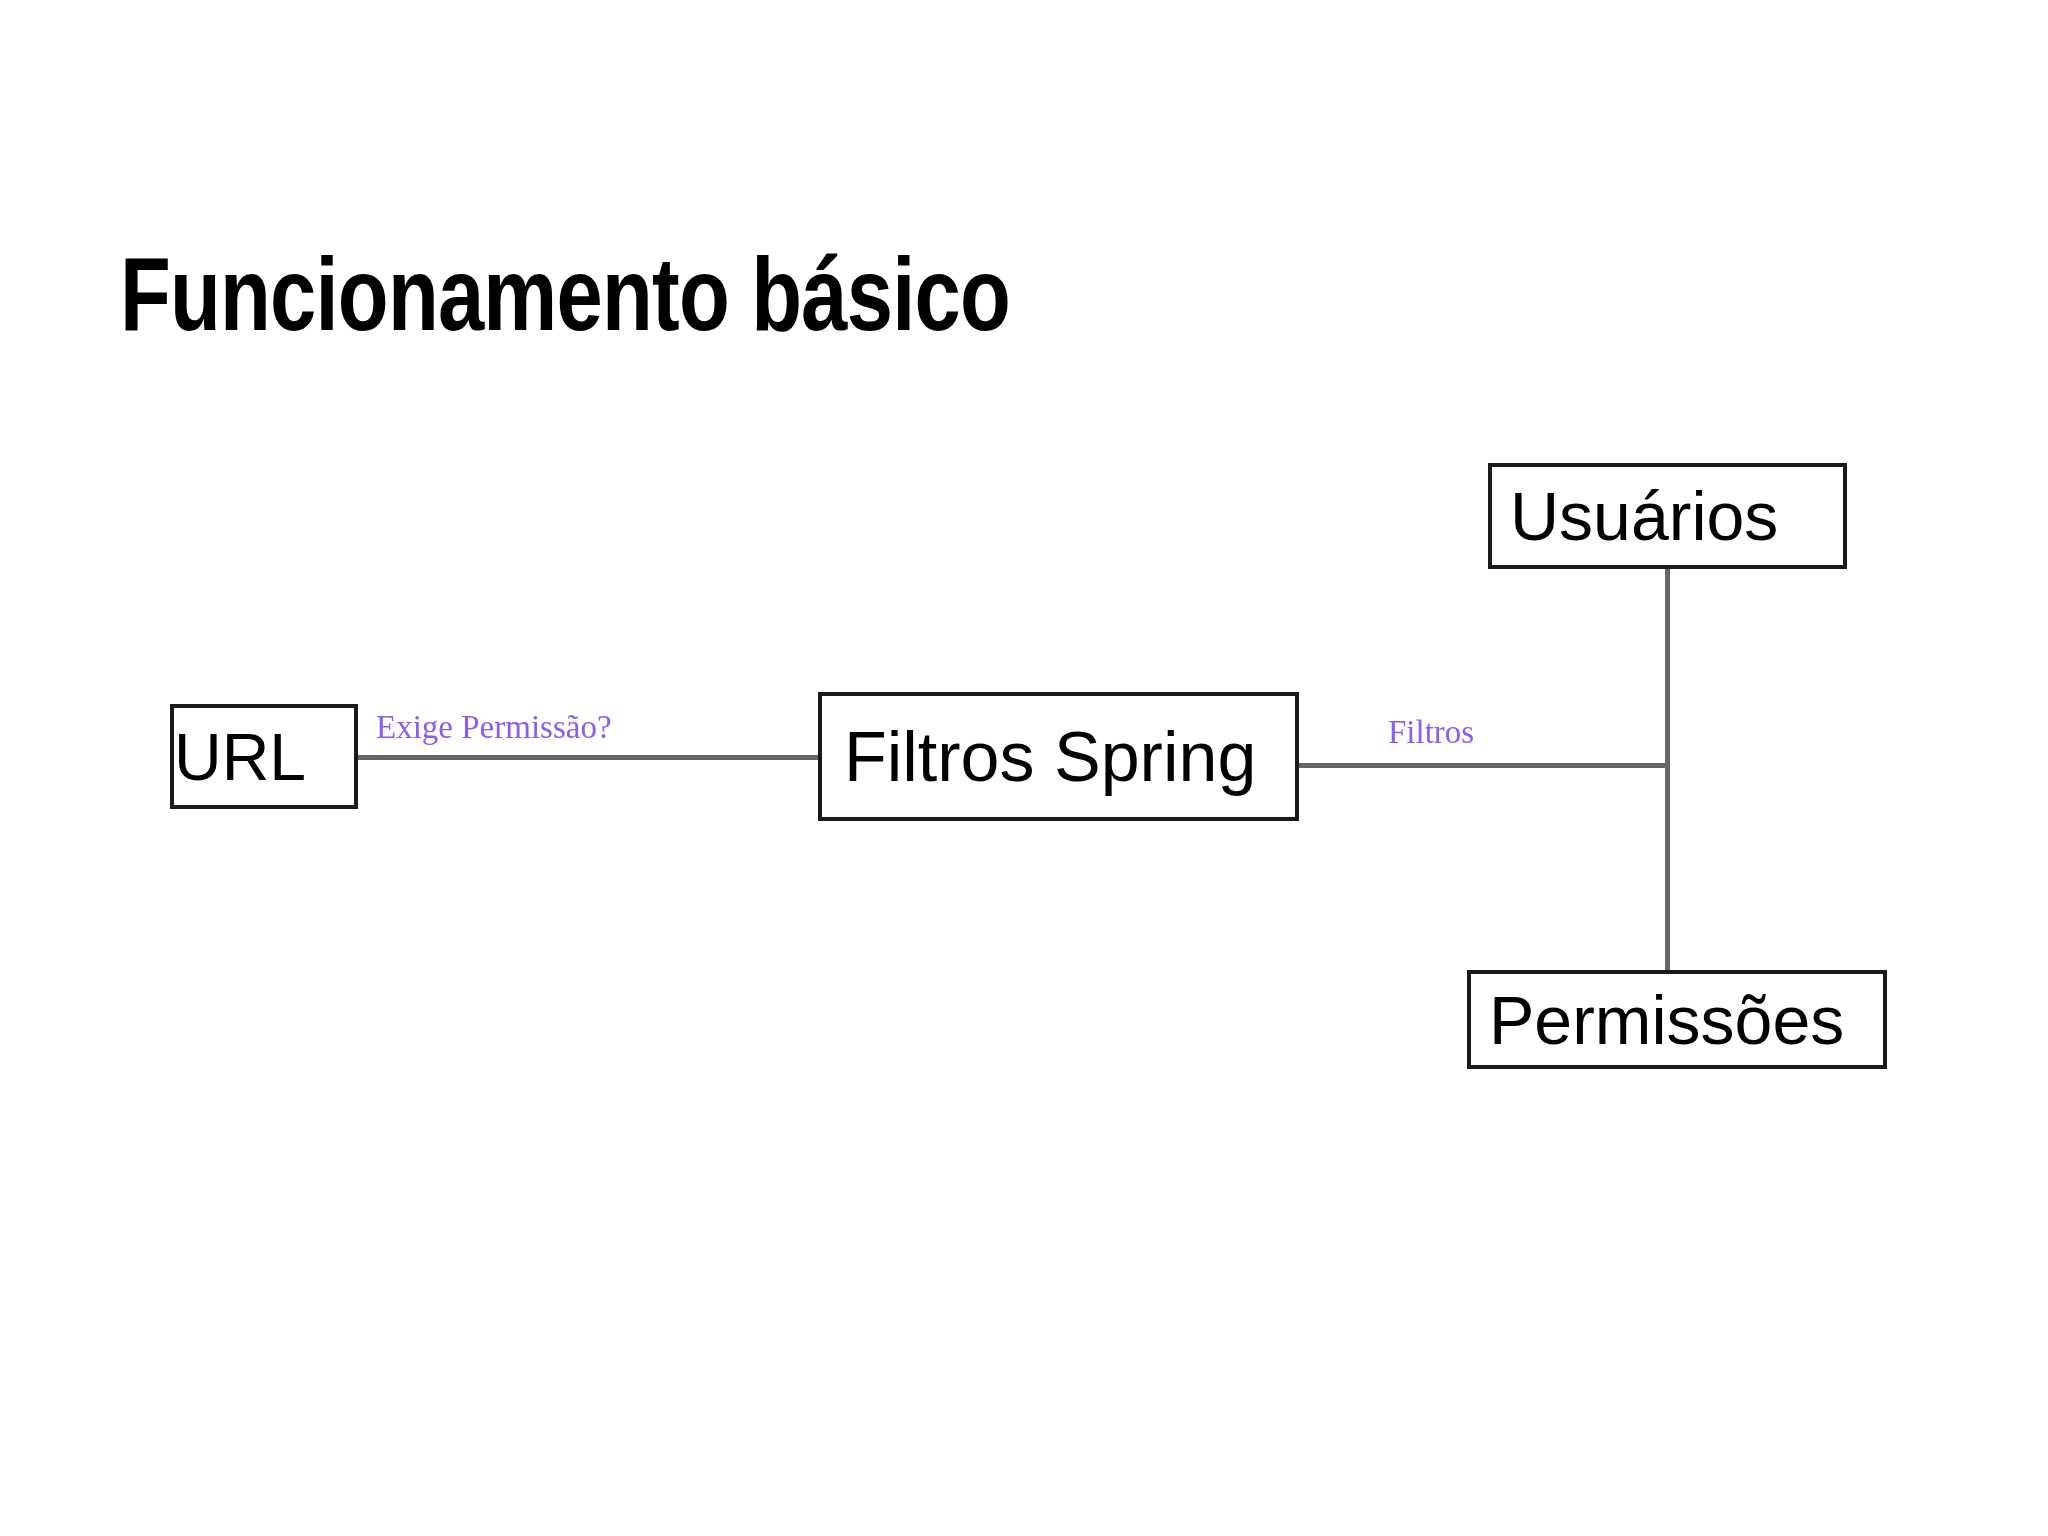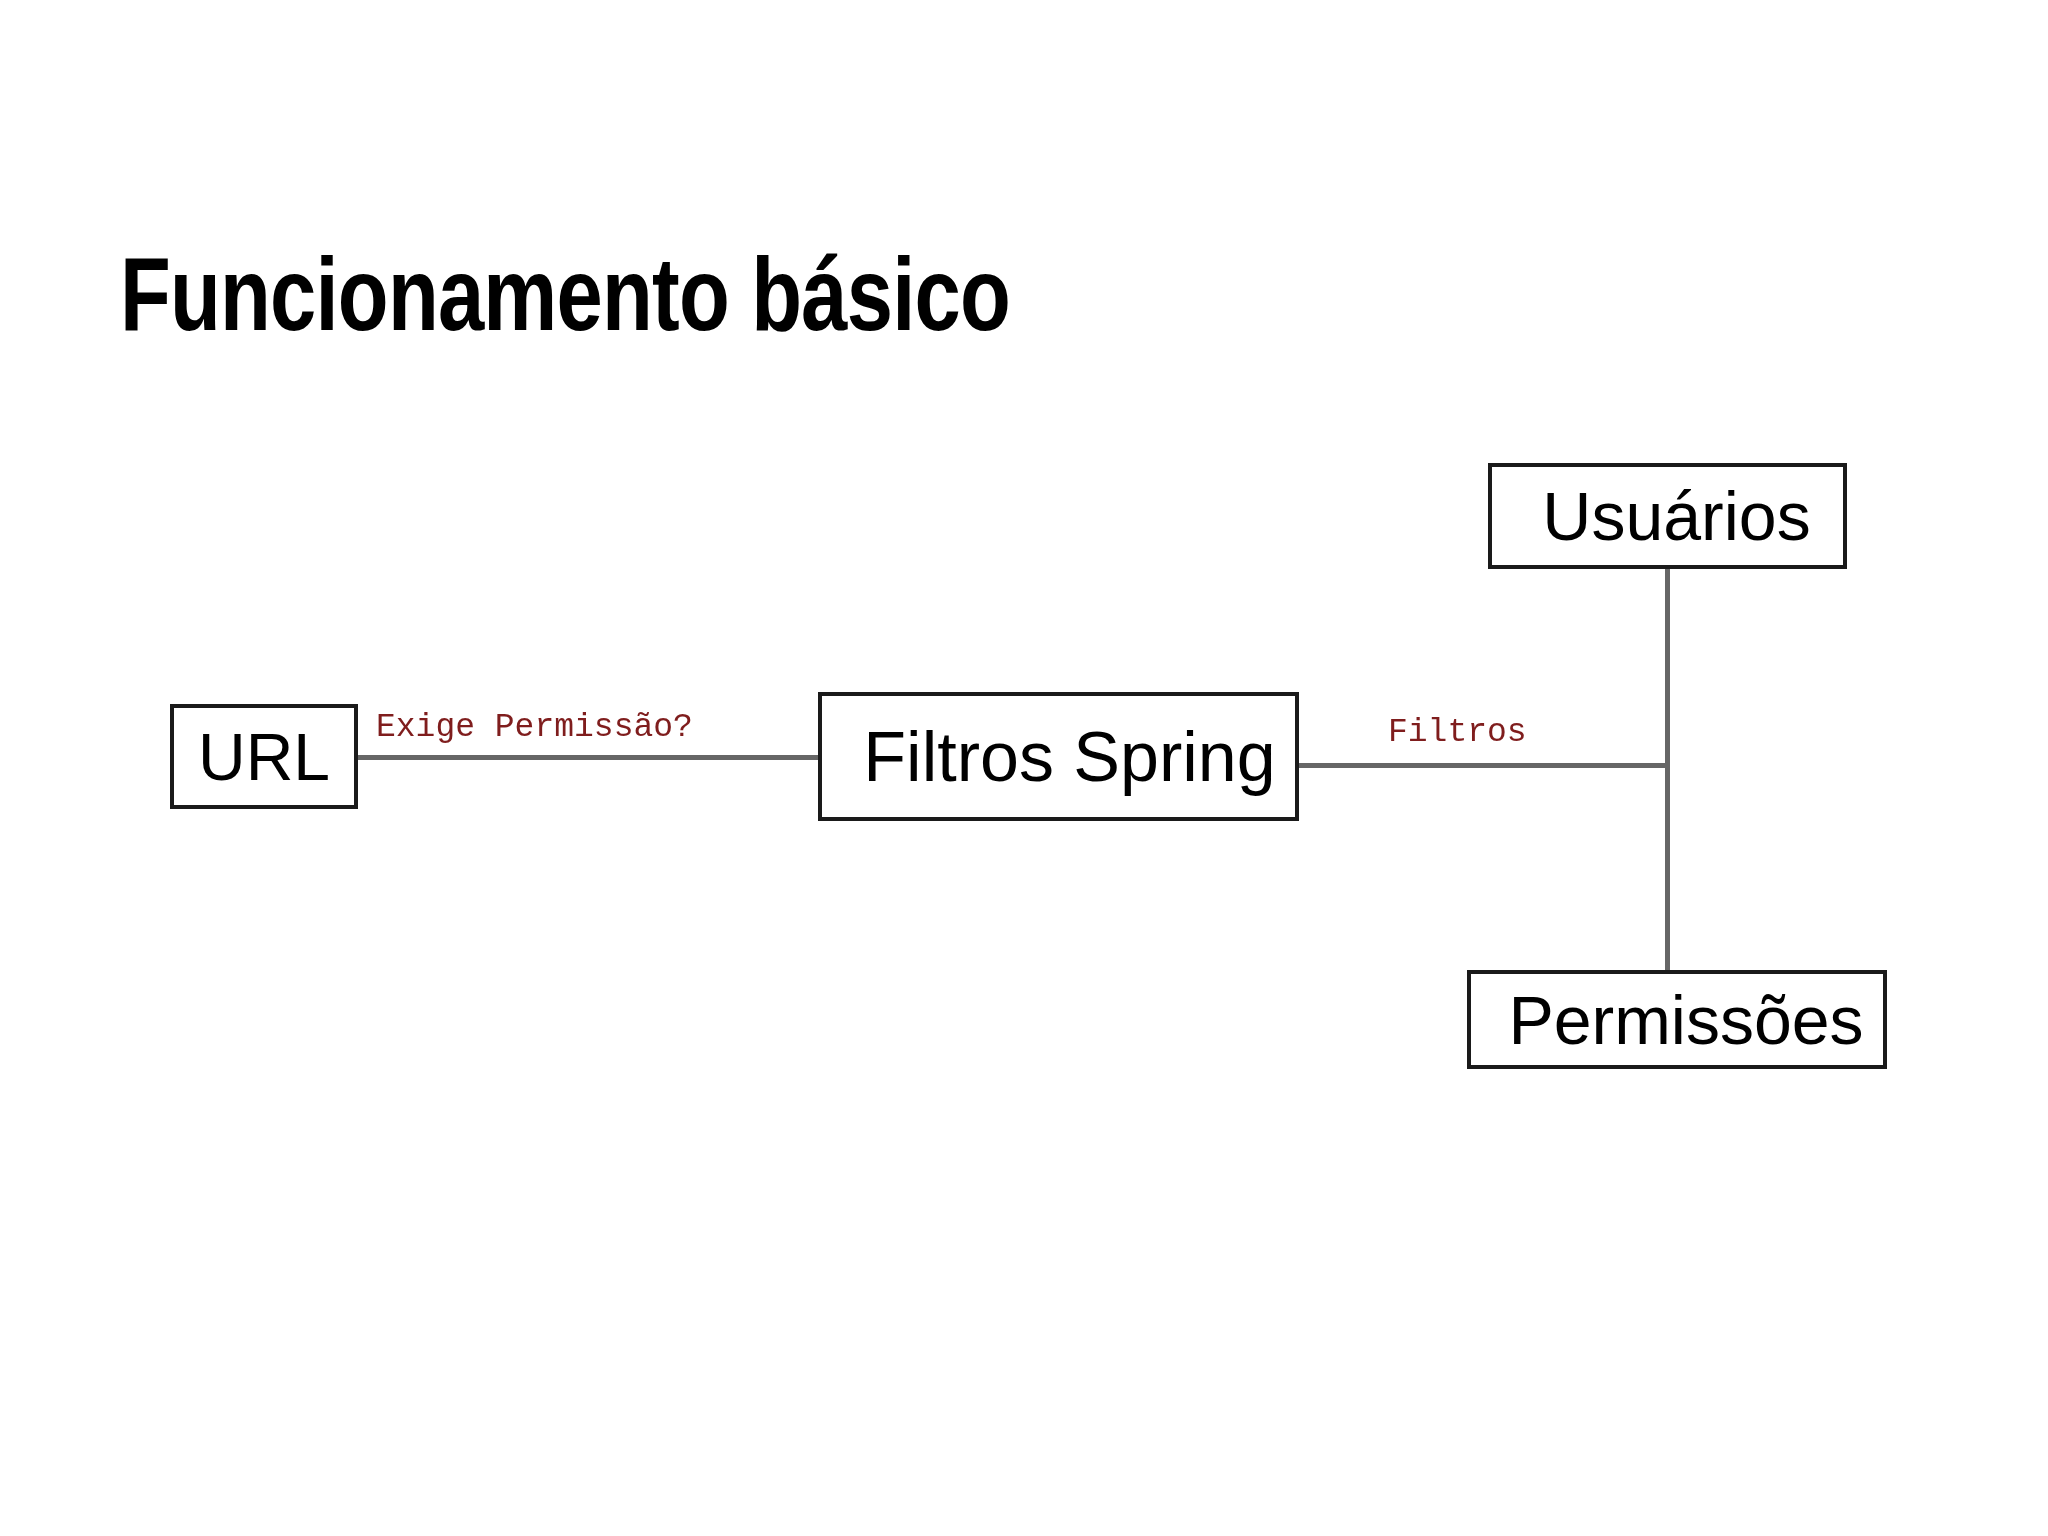--- a/index.html
+++ b/index.html
@@ -55,21 +55,21 @@
   .connector.v { width: 5px; }
 
   
   .node {
     position: absolute;
     box-sizing: border-box;
     background: #ffffff;
     border: 4px solid #1a1a1a;
     display: flex;
     align-items: center;
-    justify-content: center;
+    justify-content: flex-start;
     z-index: 5;
   }
   .node-label {
     font-family: "Liberation Sans", sans-serif;
     font-weight: normal;
     color: #000000;
     white-space: nowrap;
     line-height: 1;
   }
 
@@ -81,23 +81,23 @@
 
   #node-usuarios     { left: 1488px; top: 463px;  width: 359px; height: 106px; }
   #node-usuarios .node-label { font-size: 68px; padding-left: 18px; }
 
   #node-permissoes   { left: 1467px; top: 970px;  width: 420px; height: 99px; }
   #node-permissoes .node-label { font-size: 68px; padding-left: 18px; }
 
   
   .edge-label {
     position: absolute;
-    font-family: Liberation Mono, monospace;
+    font-family: Liberation Serif, serif;
     font-size: 33px;
-    color: #7f1d1d;
+    color: #8b5cf6;
     white-space: nowrap;
     z-index: 6;
     line-height: 1;
   }
   #edge-label-exige-permissao { left: 376px;  top: 711px; }
   #edge-label-analisa         { left: 1388px; top: 716px; }
 
   
   #connector-url-filtros   { left: 357px;  top: 755px;  width: 462px; }
   #connector-filtros-hub   { left: 1297px; top: 763px;  width: 372px; }

